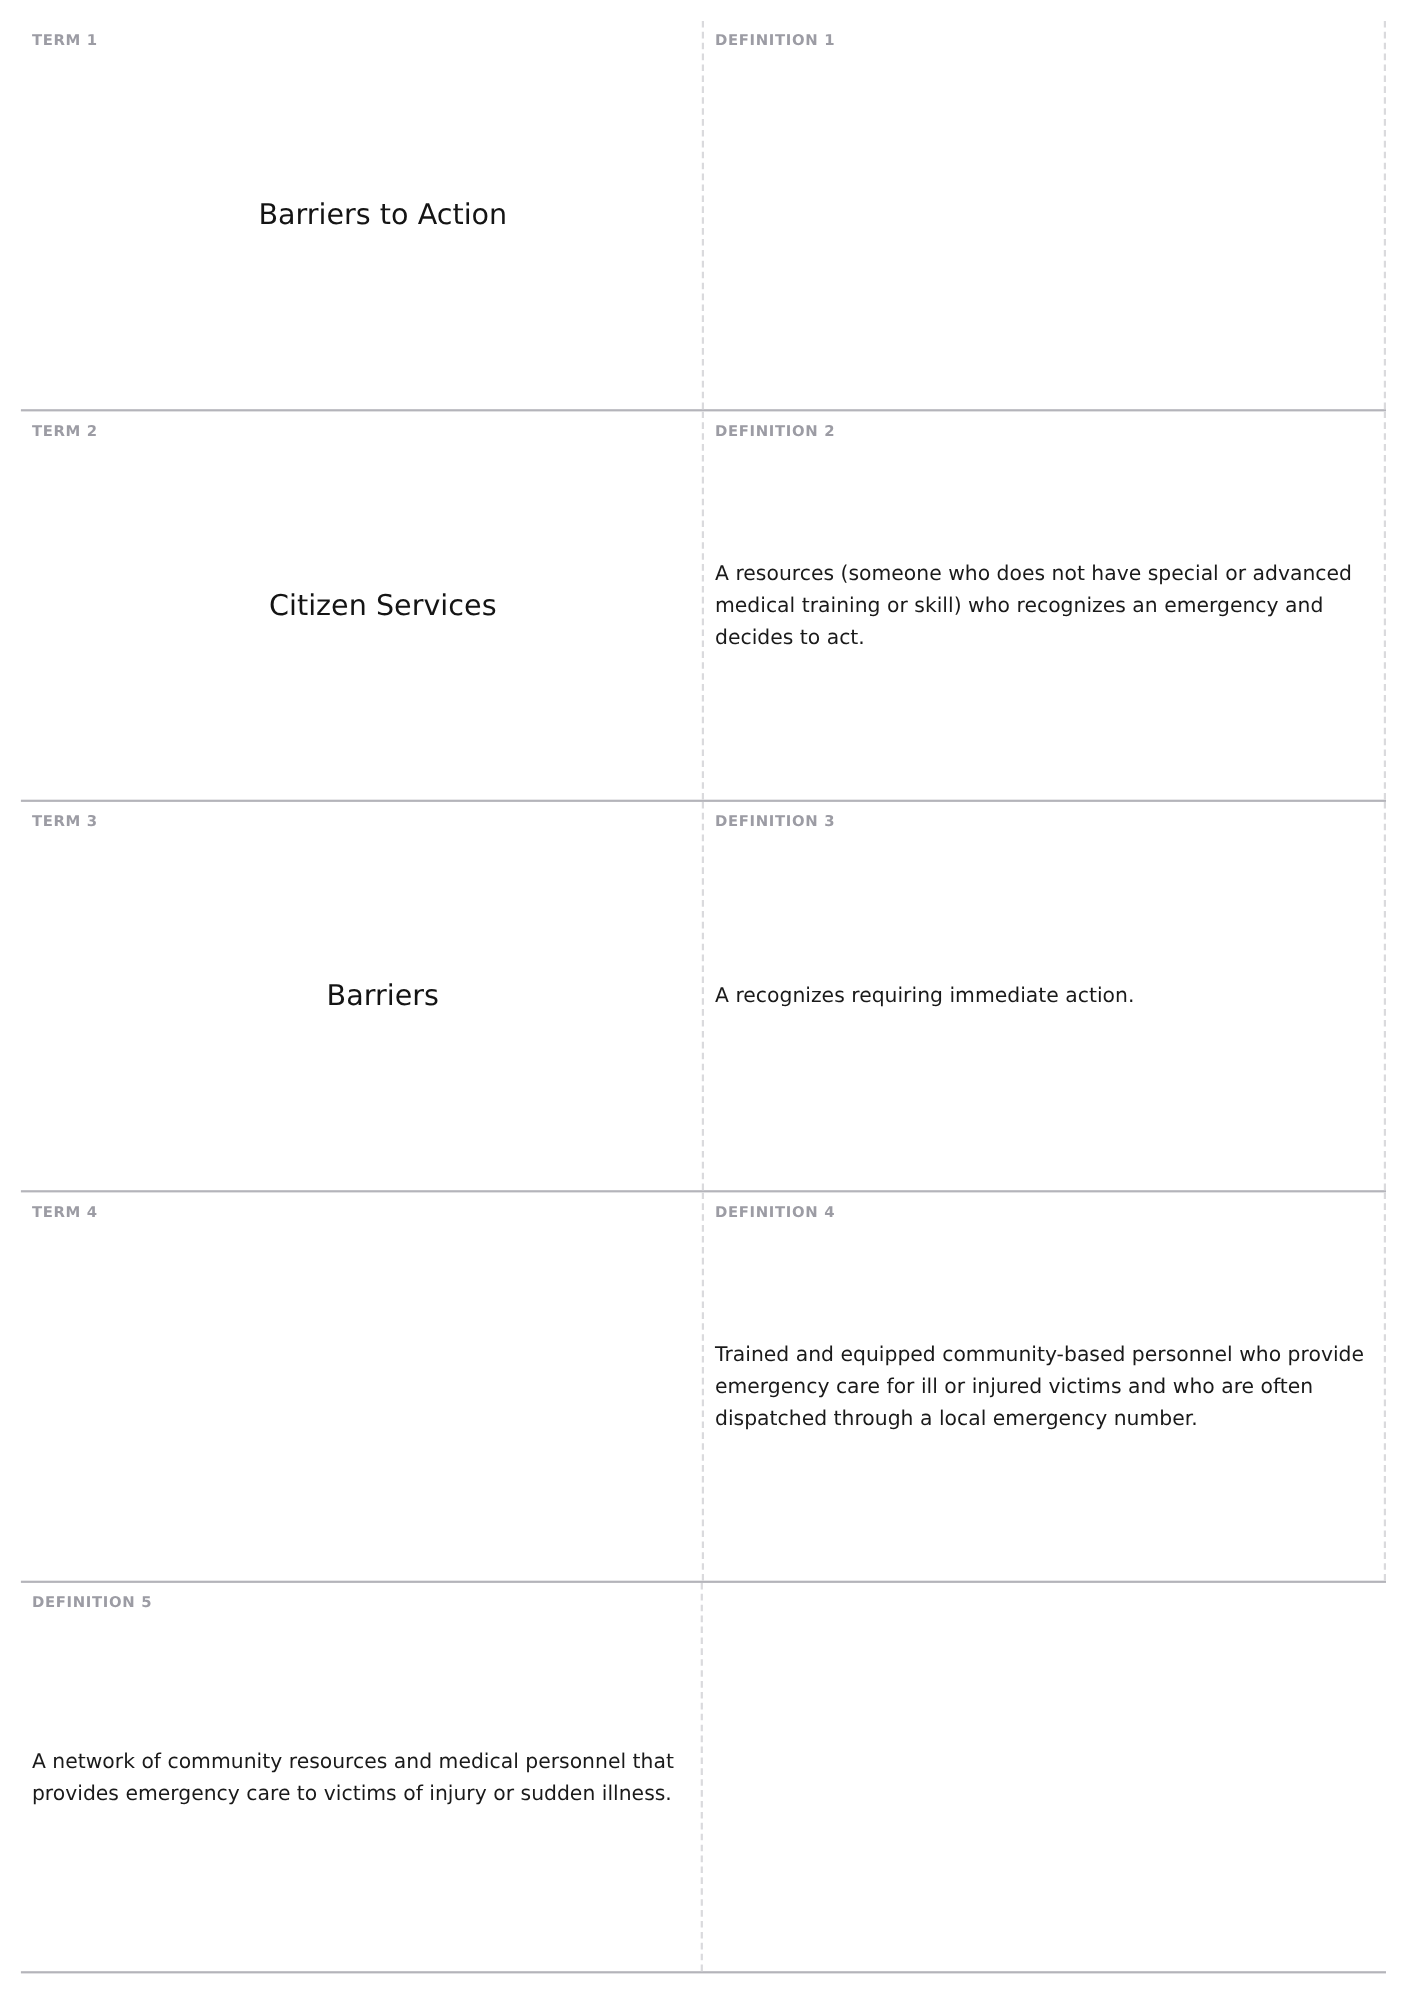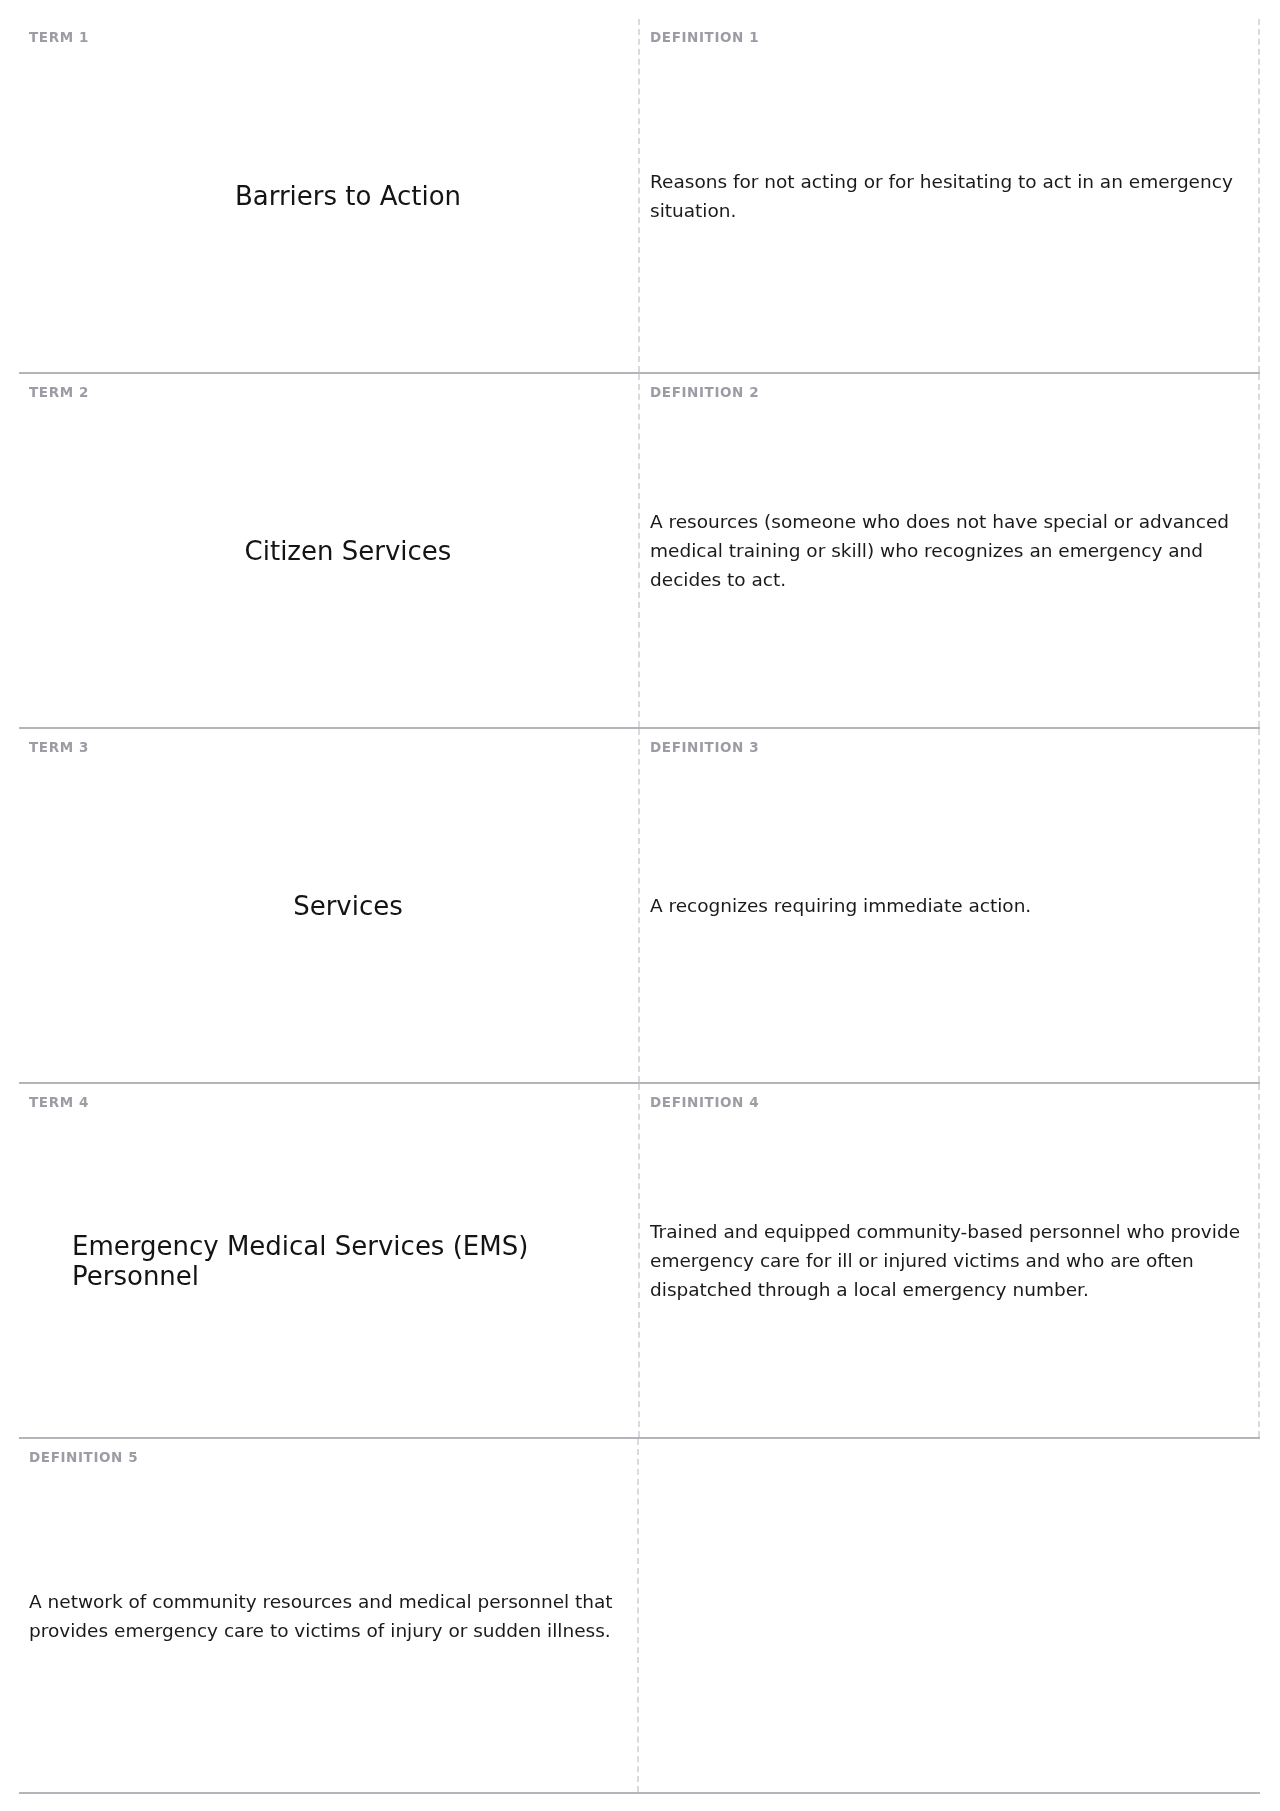--- a/index.html
+++ b/index.html
@@ -74,50 +74,48 @@
 
 <div class="sheet">
 
   <div class="card-row">
     <div class="cell term">
       <span class="cell-label">TERM 1</span>
       <div class="term-text centered">Barriers to Action</div>
     </div>
     <div class="cell def">
       <span class="cell-label">DEFINITION 1</span>
-      <div class="def-text">Reasons for not acting or for hesitating to act in an emergency situation.</div>
     </div>
   </div>
 
   <div class="card-row">
     <div class="cell term">
       <span class="cell-label">TERM 2</span>
       <div class="term-text centered">Citizen Services</div>
     </div>
     <div class="cell def">
       <span class="cell-label">DEFINITION 2</span>
       <div class="def-text">A resources (someone who does not have special or advanced medical training or skill) who recognizes an emergency and decides to act.</div>
     </div>
   </div>
 
   <div class="card-row">
     <div class="cell term">
       <span class="cell-label">TERM 3</span>
-      <div class="term-text centered">Services</div>
+      <div class="term-text centered">Barriers</div>
     </div>
     <div class="cell def">
       <span class="cell-label">DEFINITION 3</span>
       <div class="def-text">A recognizes requiring immediate action.</div>
     </div>
   </div>
 
   <div class="card-row">
     <div class="cell term">
       <span class="cell-label">TERM 4</span>
-      <div class="term-text">Emergency Medical Services (EMS) Personnel</div>
     </div>
     <div class="cell def">
       <span class="cell-label">DEFINITION 4</span>
       <div class="def-text">Trained and equipped community-based personnel who provide emergency care for ill or injured victims and who are often dispatched through a local emergency number.</div>
     </div>
   </div>
 
   <div class="card-row">
     <div class="cell def">
       <span class="cell-label">DEFINITION 5</span>

